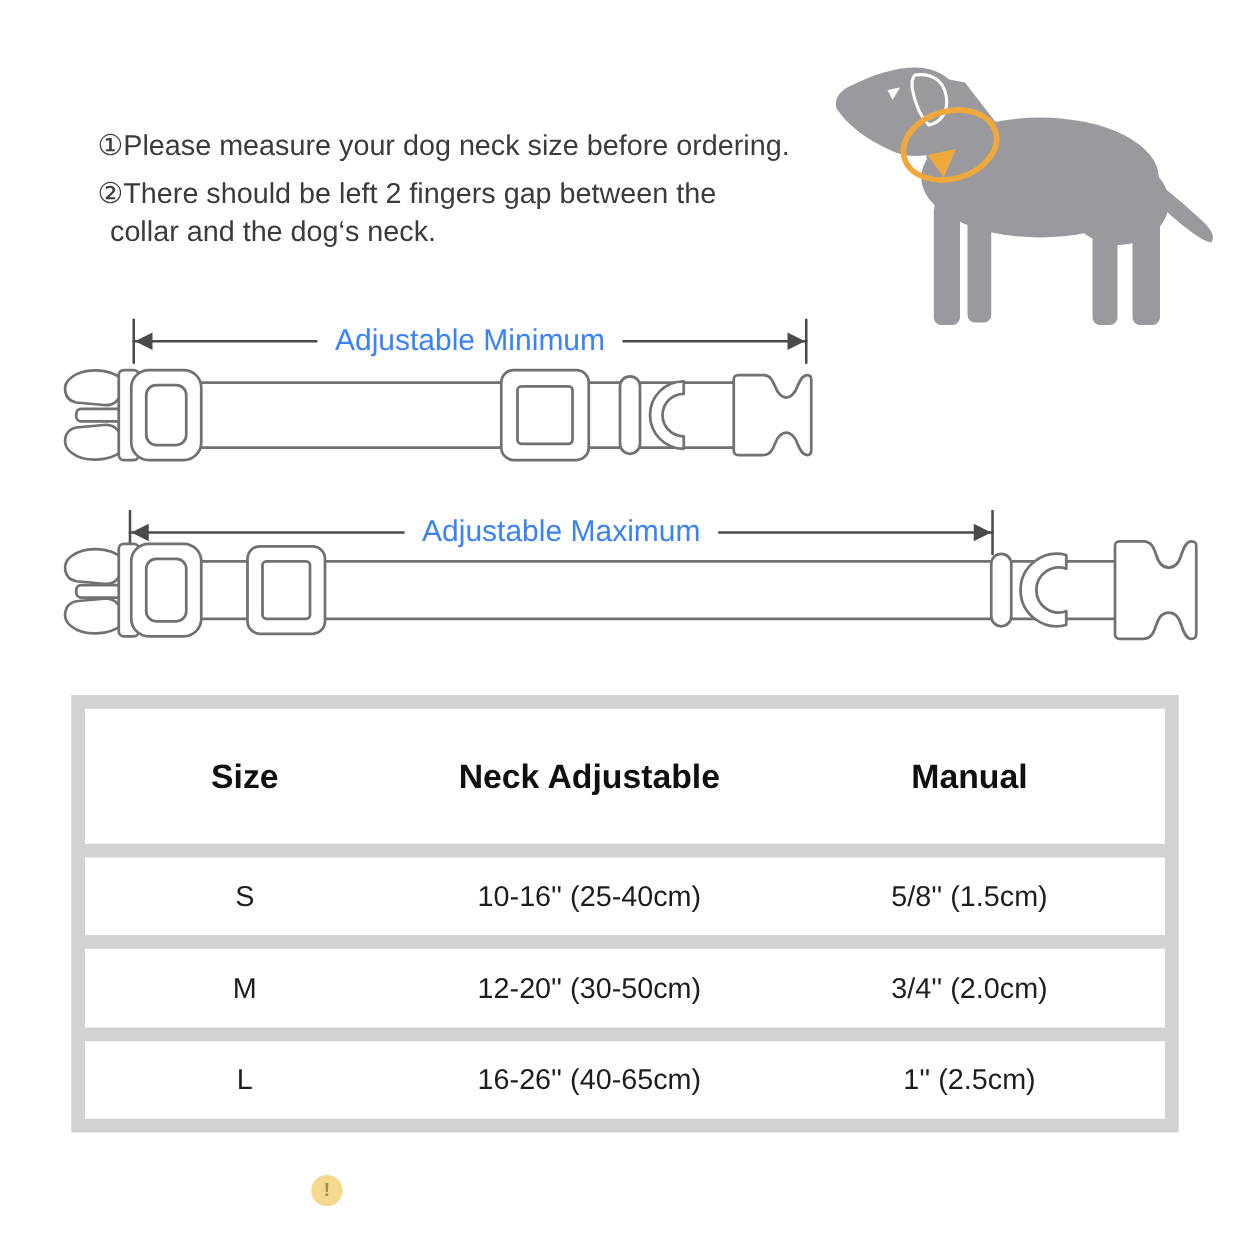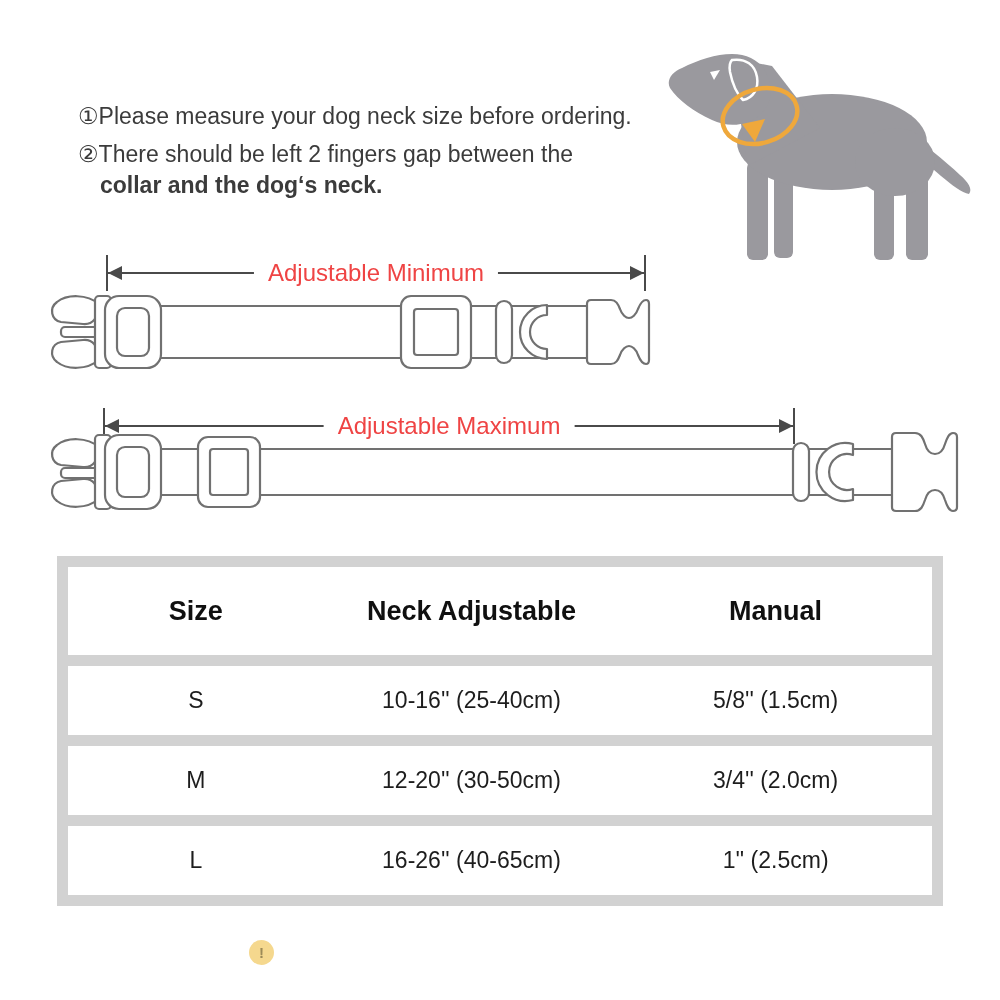--- a/index.html
+++ b/index.html
@@ -6,48 +6,48 @@
   html,body { background:#fff; }
   .canvas {
     position:relative; width:1000px; height:1000px; margin:0 auto;
     background:#ffffff; overflow:hidden;
     font-family:"Liberation Sans", sans-serif; color:#3b3b3b;
   }
   
   .instr { position:absolute; left:78px; font-size:23px; color:#3b3b3b; white-space:nowrap; }
   .instr.l1 { top:103px; }
   .instr.l2 { top:141px; }
-  .instr.l3 { top:172px; left:100px;font-weight:bold; }
+  .instr.l3 { top:172px; left:88px; }
 
   
   .dim { position:absolute; height:36px; }
   .dim .line { position:absolute; left:0; right:0; top:17px; height:2px; background:#4a4a4a; }
   .dim .tick { position:absolute; width:2px; height:36px; top:0; background:#4a4a4a; }
   .dim .tick.left { left:0; } .dim .tick.right { right:0; }
   .dim .ah { position:absolute; top:11px; width:0; height:0; border-style:solid; }
   .dim .ah.left  { left:2px;  border-width:7px 14px 7px 0; border-color:transparent #4a4a4a transparent transparent; }
   .dim .ah.right { right:2px; border-width:7px 0 7px 14px; border-color:transparent transparent transparent #4a4a4a; }
   .dim .lbl {
     position:absolute; left:50%; top:18px; transform:translate(-50%,-50%);
-    background:#fff; padding:0 14px; font-size:24px; color:#ef4444; white-space:nowrap;
+    background:#fff; padding:0 14px; font-size:24px; color:#3b82f6; white-space:nowrap;
   }
 
   .collar-svg { position:absolute; }
   .dog-svg { position:absolute; left:652px; top:32px; }
 
   
   .size-panel {
     position:absolute; left:57px; top:556px; width:886px; height:350px;
     background:#d2d2d2; padding:11px; display:flex; flex-direction:column; gap:11px;
   }
   .trow {
     background:#fff; display:grid; grid-template-columns:29.6% 34.2% 36.2%;
     align-items:center; text-align:center;
   }
-  .trow.head { height:88px; font-size:27px; font-weight:bold; color:#101010; }
+  .trow.head { height:108px; font-size:27px; font-weight:bold; color:#101010; }
   .trow.body { flex:1; font-size:23px; color:#1d1d1d; }
 
   
   .note-badge {
     position:absolute; left:249px; top:940px; width:25px; height:25px; border-radius:50%;
     background:#f5d88e; color:#9c8a57; font-size:15px; font-weight:bold;
     display:flex; align-items:center; justify-content:center;
   }
   .note-text { position:absolute; left:298px; top:945px; font-size:21.5px; color:#2e2e2e; white-space:nowrap; }
 </style>

